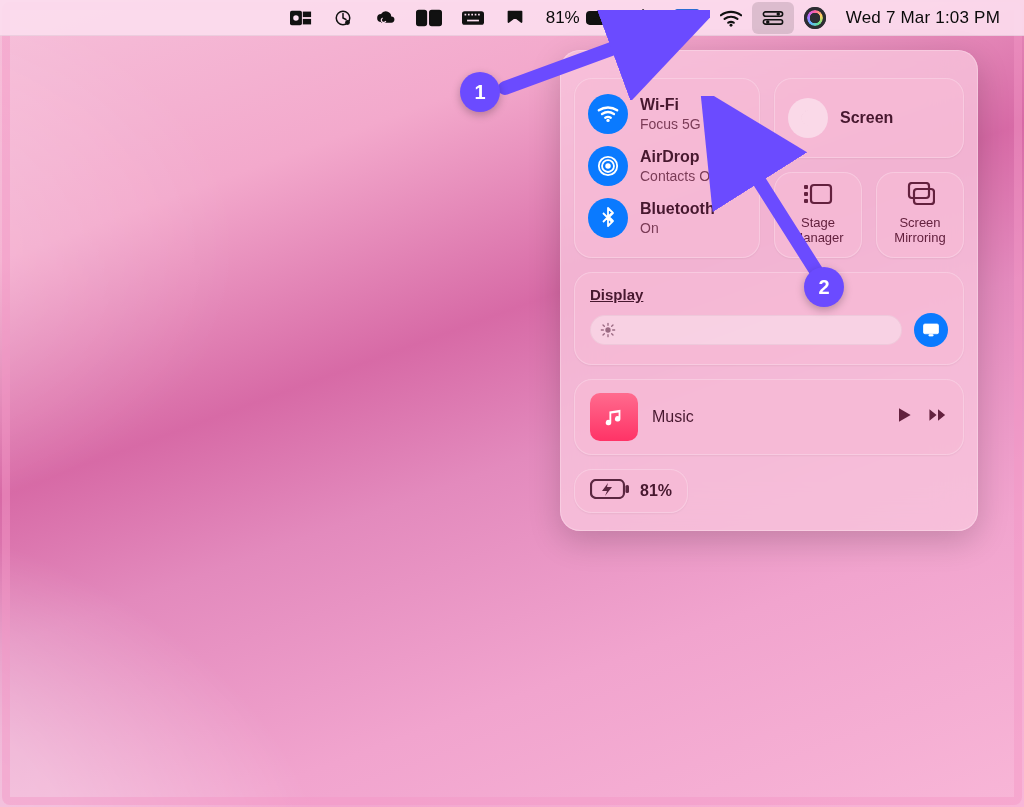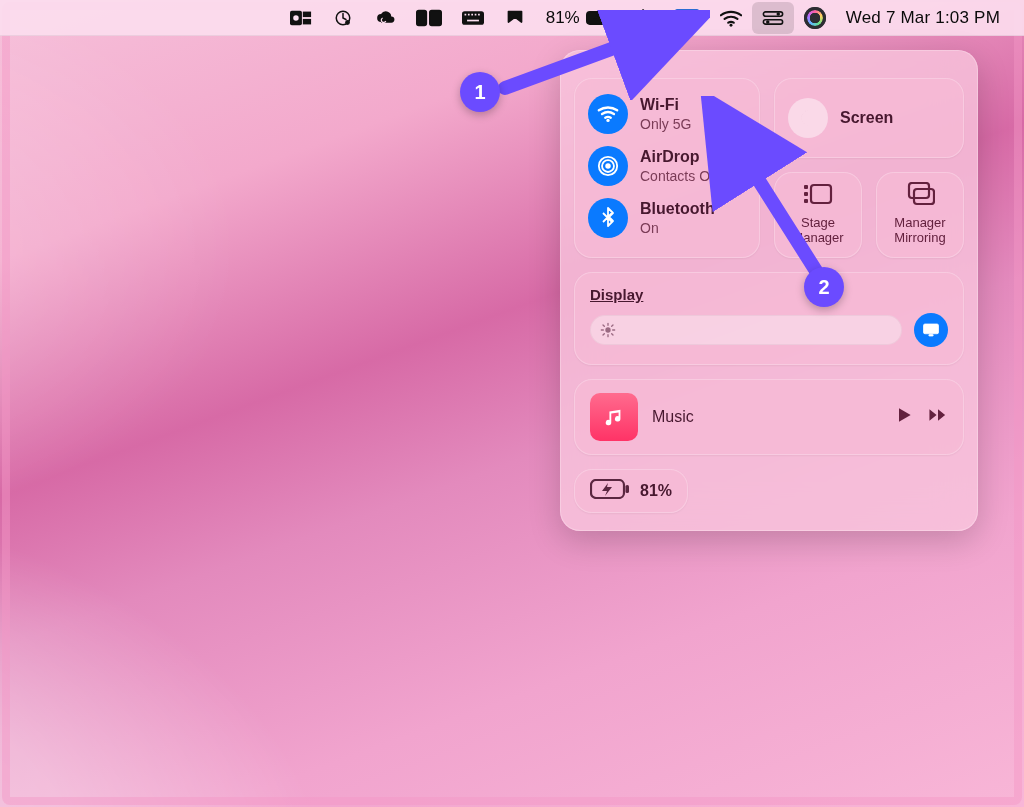--- a/index.html
+++ b/index.html
@@ -248,21 +248,21 @@
           <span class="cc-dot active">
             <svg viewBox="0 0 24 24">
                 <path d="M2 8a18 18 0 0120 0" fill="none" stroke="#fff" stroke-width="2.6" stroke-linecap="round"></path>
                 <path d="M5.5 12a12 12 0 0113 0" fill="none" stroke="#fff" stroke-width="2.6" stroke-linecap="round"></path>
                 <path d="M9 16a6 6 0 016 0" fill="none" stroke="#fff" stroke-width="2.6" stroke-linecap="round"></path>
                 <circle cx="12" cy="19" r="1.8" fill="#fff"></circle>
               </svg>
           </span>
           <span>
             <div class="cc-title">Wi-Fi</div>
-            <div class="cc-sub">Only 5G</div>
+            <div class="cc-sub">Focus 5G</div>
           </span>
         </div>
         <div class="cc-item">
           <span class="cc-dot active">
             <svg viewBox="0 0 24 24">
                 <circle cx="12" cy="12" r="3" fill="#fff"></circle>
                 <circle cx="12" cy="12" r="6.5" fill="none" stroke="#fff" stroke-width="2"></circle>
                 <circle cx="12" cy="12" r="10" fill="none" stroke="#fff" stroke-width="2"></circle>
               </svg>
           </span>
@@ -305,21 +305,21 @@
             </span>
             <span class="smalltile-label">Stage Manager</span>
           </div>
           <div class="tile smalltile">
             <span>
               <svg viewBox="0 0 30 24">
                   <rect x="4" y="1" width="20" height="15" rx="3" fill="none" stroke="#63213e" stroke-width="2.2"></rect>
                   <rect x="9" y="7" width="20" height="15" rx="3" fill="none" stroke="#63213e" stroke-width="2.2"></rect>
                 </svg>
             </span>
-            <span class="smalltile-label">Manager Mirroring</span>
+            <span class="smalltile-label">Screen Mirroring</span>
           </div>
         </div>
       </div>
     </div>
 
     <div class="tile slider-tile">
       <div class="label">Display</div>
       <div class="slider-wrap">
         <div class="slider">
           <svg class="knob-ico" viewBox="0 0 24 24">

